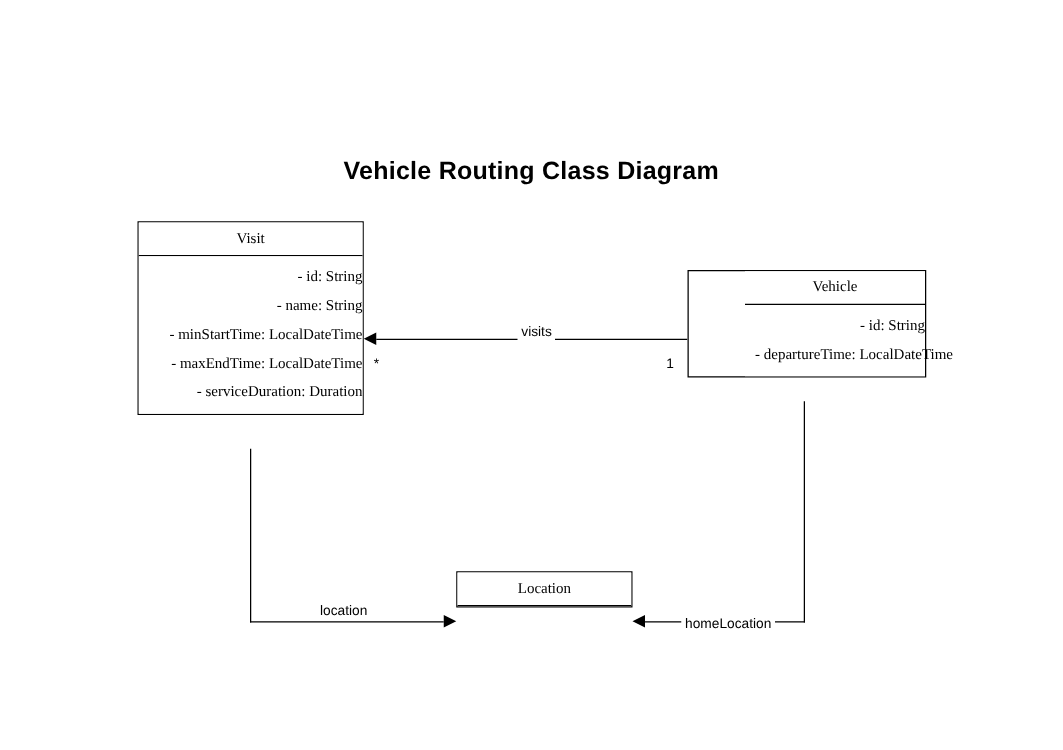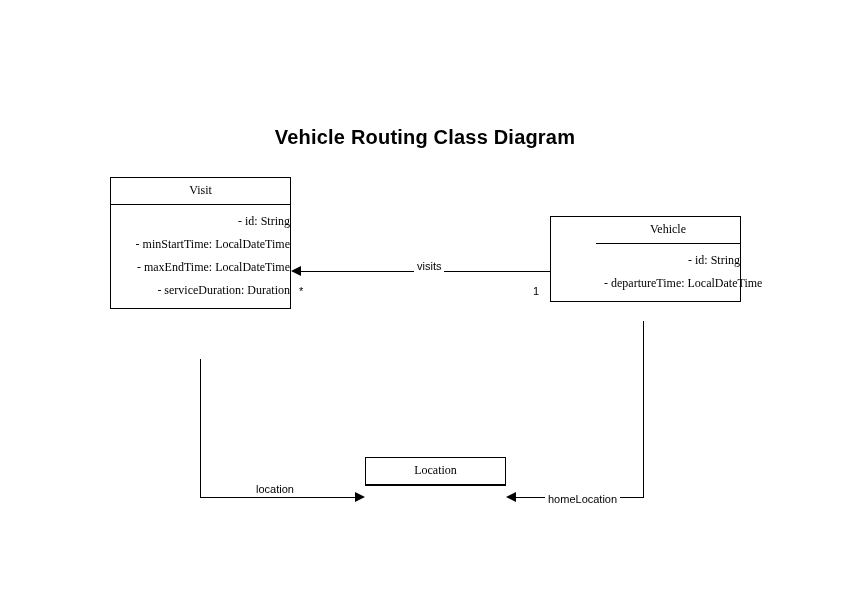--- a/index.html
+++ b/index.html
@@ -149,20 +149,21 @@
   <div class="mult-label" id="mult-vehicle-end">1</div>
 
   <div class="edge-label" id="label-location">location</div>
 
   <div class="edge-label" id="label-homelocation">homeLocation</div>
 
   <div class="uml-class" id="class-visit">
     <div class="uml-class-name">Visit</div>
     <div class="uml-attrs">
       <div class="uml-attr">- id: String</div>
+      <div class="uml-attr">- name: String</div>
       <div class="uml-attr">- minStartTime: LocalDateTime</div>
       <div class="uml-attr">- maxEndTime: LocalDateTime</div>
       <div class="uml-attr">- serviceDuration: Duration</div>
     </div>
   </div>
 
   <div class="uml-class" id="class-vehicle">
     <div class="uml-class-name">Vehicle</div>
     <div class="uml-attrs">
       <div class="uml-attr">- id: String</div>

